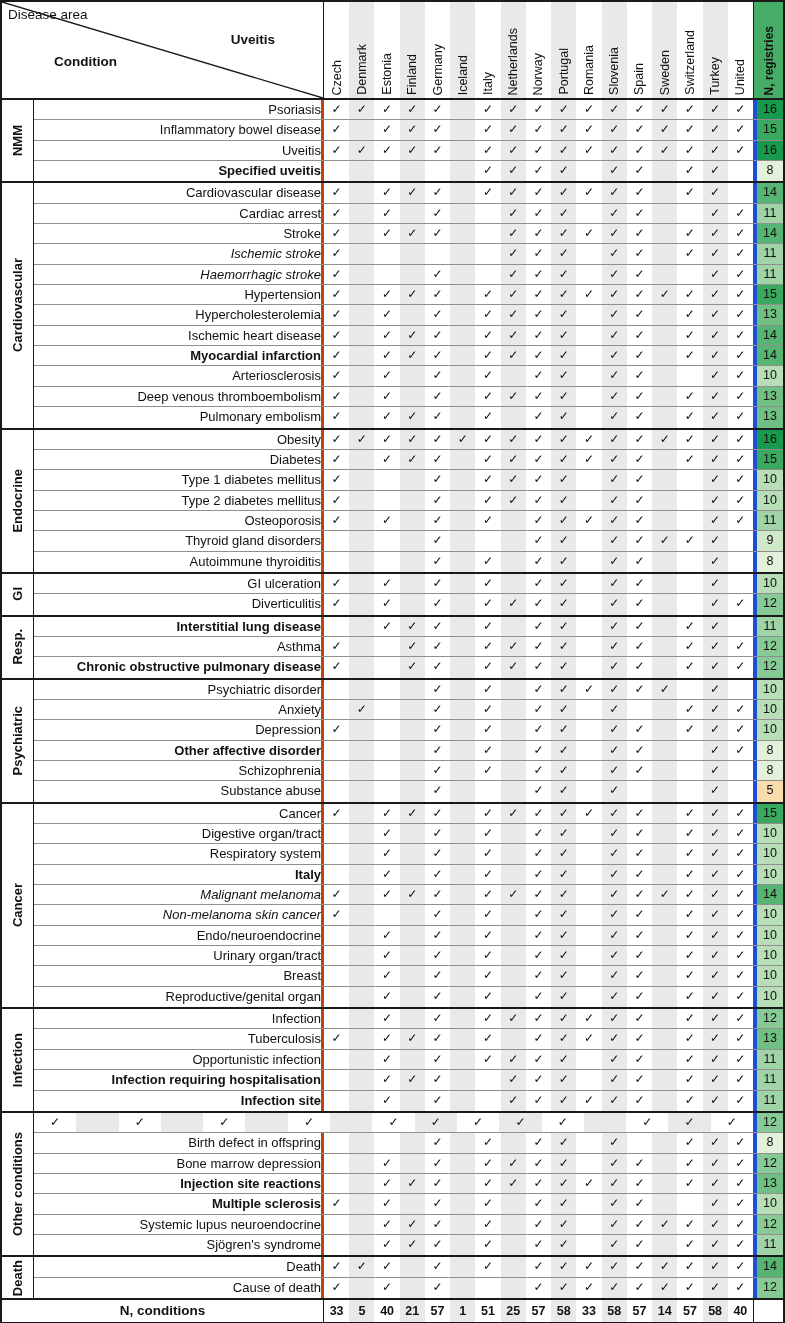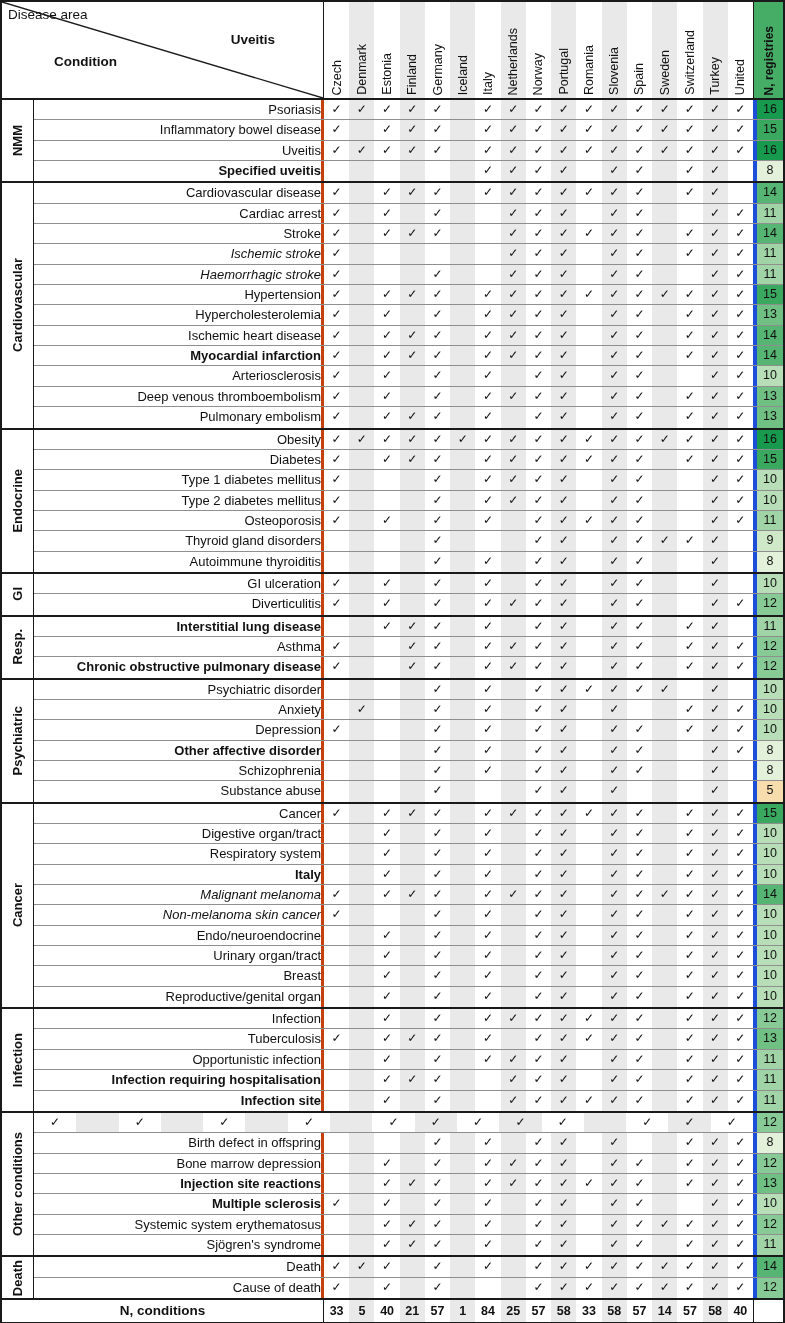--- a/index.html
+++ b/index.html
@@ -1312,21 +1312,21 @@
             <div class="cc"></div>
             <div class="cc z">✓</div>
             <div class="cc">✓</div>
             <div class="cc z"></div>
             <div class="cc"></div>
             <div class="cc z">✓</div>
             <div class="cc">✓</div>
             <div class="ncell" style="background: rgb(184, 222, 183);">10</div>
           </div>
           <div class="row">
-            <div class="cond">Systemic system erythematosus</div>
+            <div class="cond">Systemic lupus neuroendocrine</div>
             <div class="cc"></div>
             <div class="cc z"></div>
             <div class="cc">✓</div>
             <div class="cc z">✓</div>
             <div class="cc">✓</div>
             <div class="cc z"></div>
             <div class="cc">✓</div>
             <div class="cc z"></div>
             <div class="cc">✓</div>
             <div class="cc z">✓</div>
@@ -1415,21 +1415,21 @@
 
   <div class="footer">
     <div class="f-label">N, conditions</div>
     <div class="f-cells">
         <div class="f-cell">33</div>
         <div class="f-cell z">5</div>
         <div class="f-cell">40</div>
         <div class="f-cell z">21</div>
         <div class="f-cell">57</div>
         <div class="f-cell z">1</div>
-        <div class="f-cell">84</div>
+        <div class="f-cell">51</div>
         <div class="f-cell z">25</div>
         <div class="f-cell">57</div>
         <div class="f-cell z">58</div>
         <div class="f-cell">33</div>
         <div class="f-cell z">58</div>
         <div class="f-cell">57</div>
         <div class="f-cell z">14</div>
         <div class="f-cell">57</div>
         <div class="f-cell z">58</div>
         <div class="f-cell">40</div>

